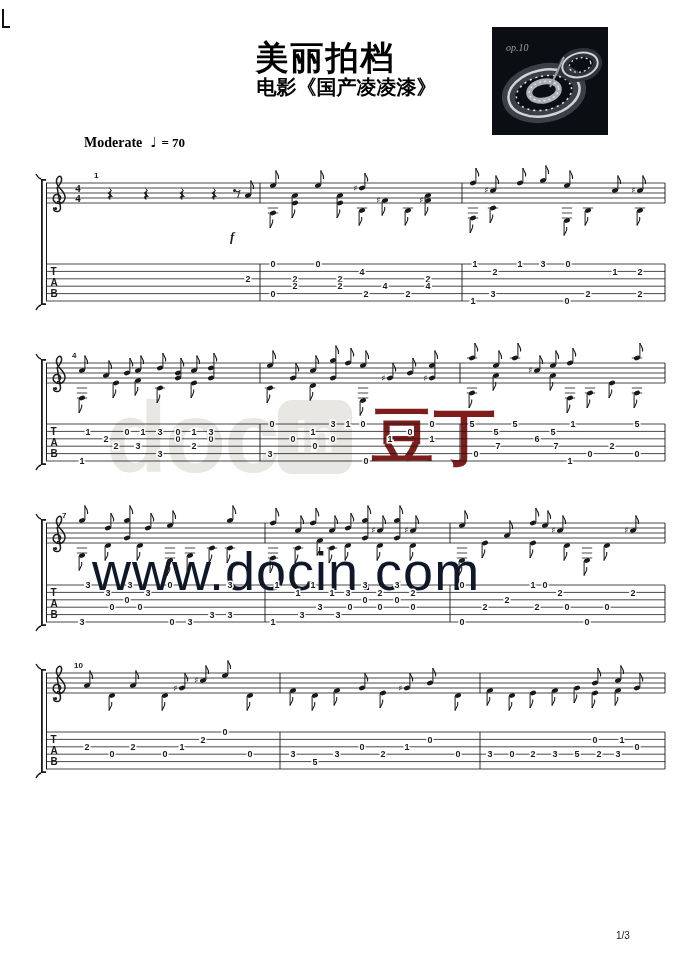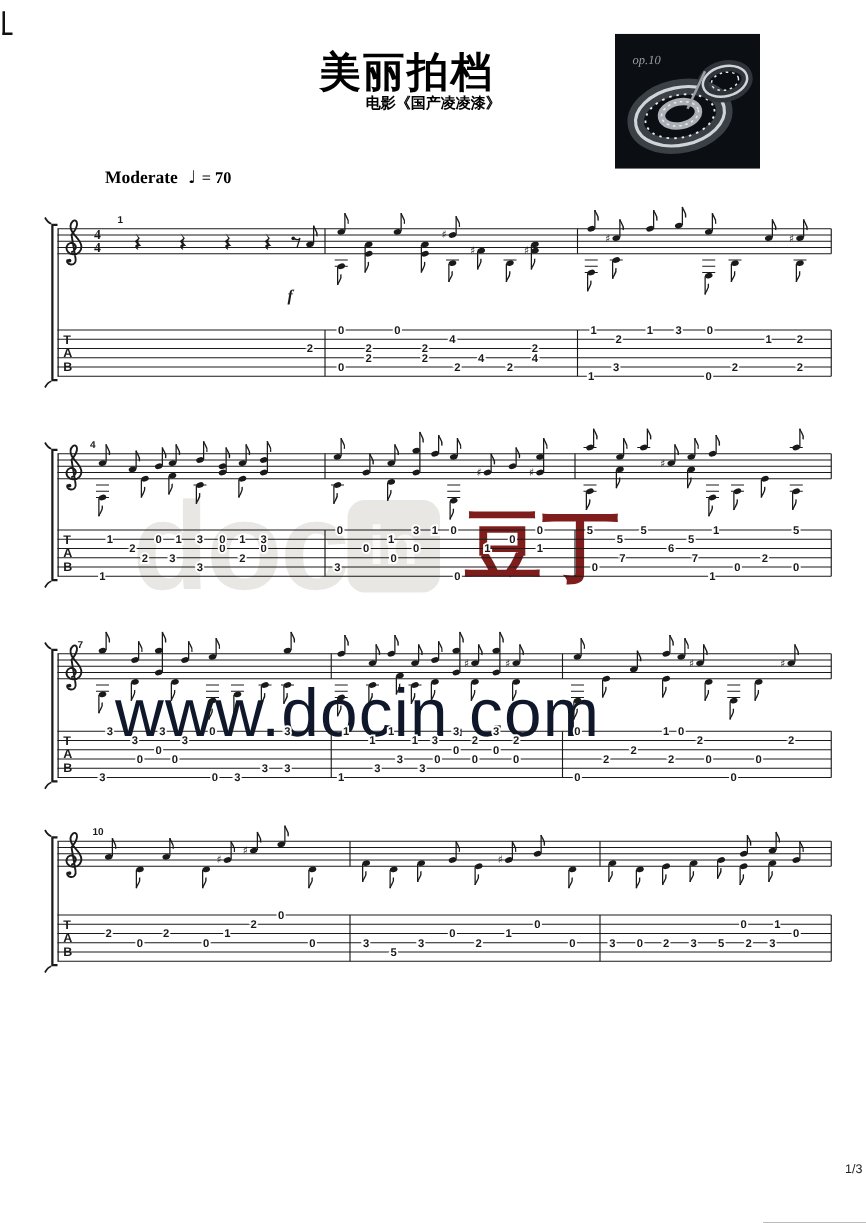--- a/index.html
+++ b/index.html
@@ -5,38 +5,38 @@
   html,body{margin:0;padding:0;background:#888;}
   .page{position:relative;width:693px;height:978px;background:#ffffff;overflow:hidden;
         font-family:"Liberation Sans",sans-serif;}
   .corner-mark{position:absolute;left:2px;top:9px;width:9px;height:20px;z-index:3;}
   .corner-mark .v{position:absolute;left:0;top:0;width:2px;height:19px;background:#111;}
   .corner-mark .h{position:absolute;left:0;top:17px;width:8px;height:2px;background:#111;}
   .title{position:absolute;left:0;top:36px;width:651px;text-align:center;z-index:3;
          font-family:"Liberation Serif","DejaVu Serif",serif;font-size:33px;font-weight:600;
          color:#000;letter-spacing:2px;margin:0;}
   .subtitle{position:absolute;left:0;top:74px;width:693px;text-align:center;z-index:3;
-         font-family:"Liberation Serif","DejaVu Serif",serif;font-size:12px;font-weight:700;
+         font-family:"Liberation Serif","DejaVu Serif",serif;font-size:20px;font-weight:700;
          color:#000;margin:0;}
   .tempo{position:absolute;left:84px;top:133px;z-index:3;color:#000;text-align:right;}
   .tempo .lbl{font-family:"Liberation Serif","DejaVu Serif",serif;font-weight:700;font-size:14px;}
   .tempo .glyph{font-family:"DejaVu Sans",sans-serif;font-size:14px;font-weight:700;padding-left:8px;}
   .tempo .eq{font-family:"Liberation Serif","DejaVu Serif",serif;font-weight:700;font-size:13px;}
   .album{position:absolute;left:492px;top:27px;z-index:3;}
   .wm1{position:absolute;left:106px;top:392px;z-index:1;display:flex;align-items:center;
        font-family:"Liberation Sans",sans-serif;}
   .wm1 .doc{font-size:100px;font-weight:700;color:#e9e7e3;letter-spacing:-2px;line-height:90px;}
   .wm1 .inbox{width:74px;height:74px;background:#e9e7e3;border-radius:14px;margin-left:0;
        display:flex;align-items:center;justify-content:center;font-size:44px;font-weight:700;color:#fbfaf8;}
   .wm1 .cn{font-size:62px;color:#7f1d1d;margin-left:20px;font-weight:700;
        font-family:"Liberation Serif","DejaVu Serif",serif;}
   .wm2{position:absolute;left:92px;top:540px;z-index:1;font-size:54px;font-weight:400;
        color:#0f172a;letter-spacing:1px;font-family:Liberation Sans, sans-serif;}
   #score{position:absolute;left:0;top:0;z-index:2;}
-  .pageno{position:absolute;left:676px;top:930px;z-index:3;font-size:10px;color:#222;}
+  .pageno{position:absolute;left:616px;top:930px;z-index:3;font-size:10px;color:#222;}
 </style>
 </head>
 <body>
 
 <div class="page">
 
   <div class="corner-mark">
     <div class="v"></div>
     <div class="h"></div>
   </div>

